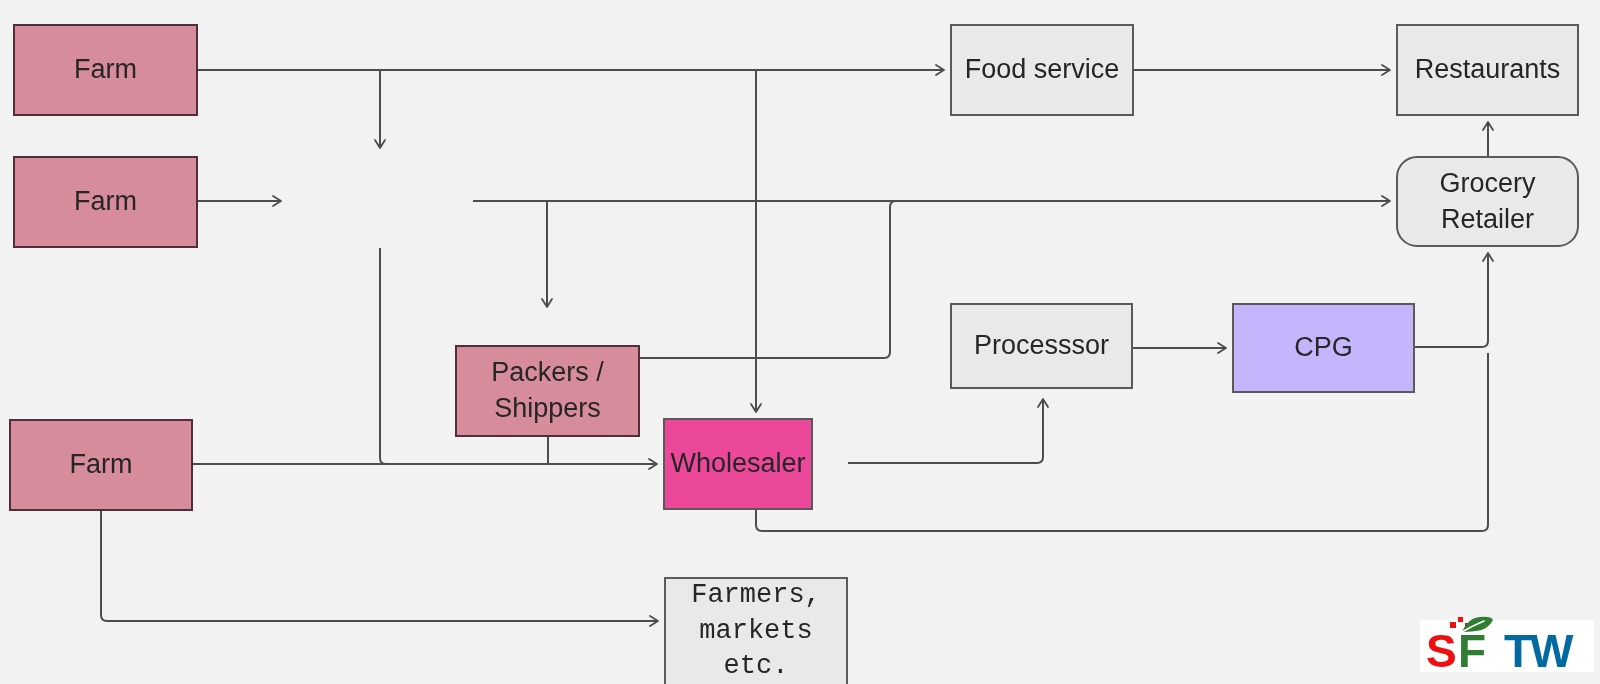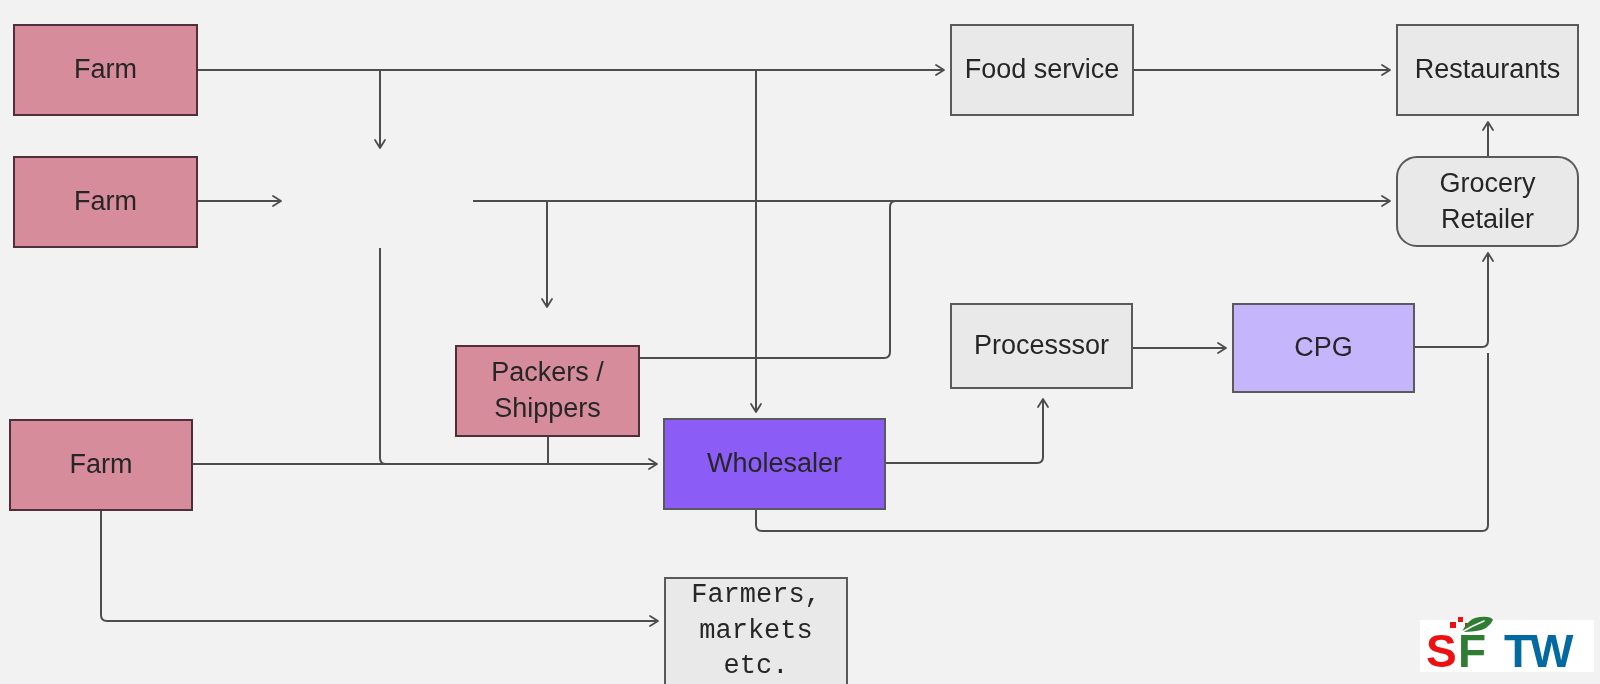--- a/index.html
+++ b/index.html
@@ -68,21 +68,21 @@
       <path d="M 2 18 Q 8 4 20 3 Q 31 2 33 6 Q 28 16 16 17 Q 7 18 2 18 Z" fill="#2f7d32"></path>
       <path d="M 2 18 Q 12 12 24 7" fill="none" stroke-width="1.6" stroke-linecap="round" stroke="#ffffff"></path>
     </svg>
   </div>
 
 <div class="node" style="left: 13px; top: 24px; width: 185px; height: 92px; background: rgb(215, 140, 156); border-color: rgb(80, 47, 58); color: rgb(38, 38, 38);">Farm</div>
     <div class="node" style="left: 13px; top: 156px; width: 185px; height: 92px; background: rgb(215, 140, 156); border-color: rgb(80, 47, 58); color: rgb(38, 38, 38);">Farm</div>
     <div class="node" style="left: 9px; top: 419px; width: 184px; height: 92px; background: rgb(215, 140, 156); border-color: rgb(80, 47, 58); color: rgb(38, 38, 38);">Farm</div>
     <div class="node" style="left: 455px; top: 313px; width: 185px; height: 92px; background: rgb(215, 140, 156); border-color: rgb(80, 47, 58); color: rgb(38, 38, 38); margin-top: 32px;">Packers /
 Shippers</div>
-    <div class="node" style="left: 663px; top: 418px; width: 223px; height: 92px; background: #8b5cf6; border-color: rgb(90, 90, 90); color: rgb(38, 38, 38);">Wholesaler</div>
+    <div class="node" style="left: 663px; top: 418px; width: 150px; height: 92px; background: #ec4899; border-color: rgb(90, 90, 90); color: rgb(38, 38, 38);">Wholesaler</div>
     <div class="node" style="left: 950px; top: 24px; width: 184px; height: 92px; background: rgb(233, 233, 233); border-color: rgb(90, 90, 90); color: rgb(38, 38, 38);">Food service</div>
     <div class="node" style="left: 1396px; top: 24px; width: 183px; height: 92px; background: rgb(233, 233, 233); border-color: rgb(90, 90, 90); color: rgb(38, 38, 38);">Restaurants</div>
     <div class="node" style="left: 1396px; top: 156px; width: 183px; height: 91px; background: rgb(233, 233, 233); border-color: rgb(90, 90, 90); color: rgb(38, 38, 38); border-radius: 21px;">Grocery
 Retailer</div>
     <div class="node" style="left: 950px; top: 303px; width: 183px; height: 86px; background: rgb(233, 233, 233); border-color: rgb(90, 90, 90); color: rgb(38, 38, 38);">Processsor</div>
     <div class="node" style="left: 1232px; top: 303px; width: 183px; height: 90px; background: #c4b5fd; border-color: rgb(90, 90, 90); color: rgb(38, 38, 38);">CPG</div>
     <div class="node" style="left: 664px; top: 577px; width: 184px; height: 109px; background: rgb(233, 233, 233); border-color: rgb(90, 90, 90); color: rgb(38, 38, 38); font-family: Liberation Mono, monospace;">Farmers,
 markets etc.</div>
   </div>
 

